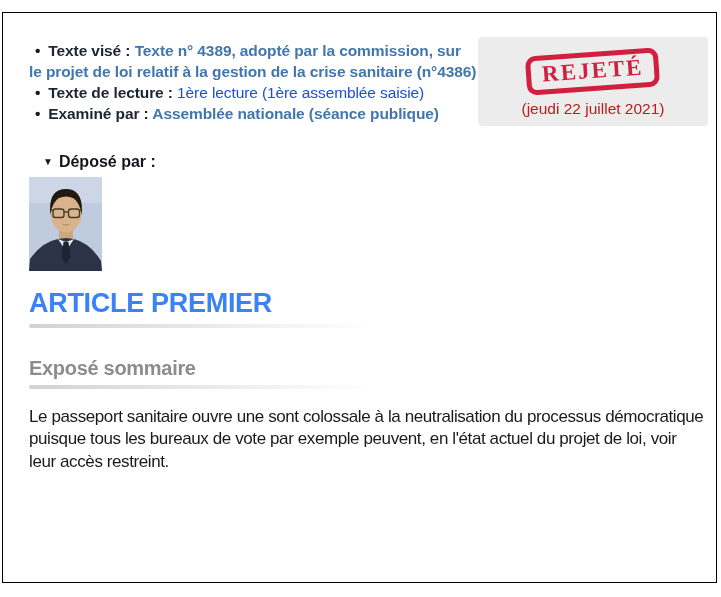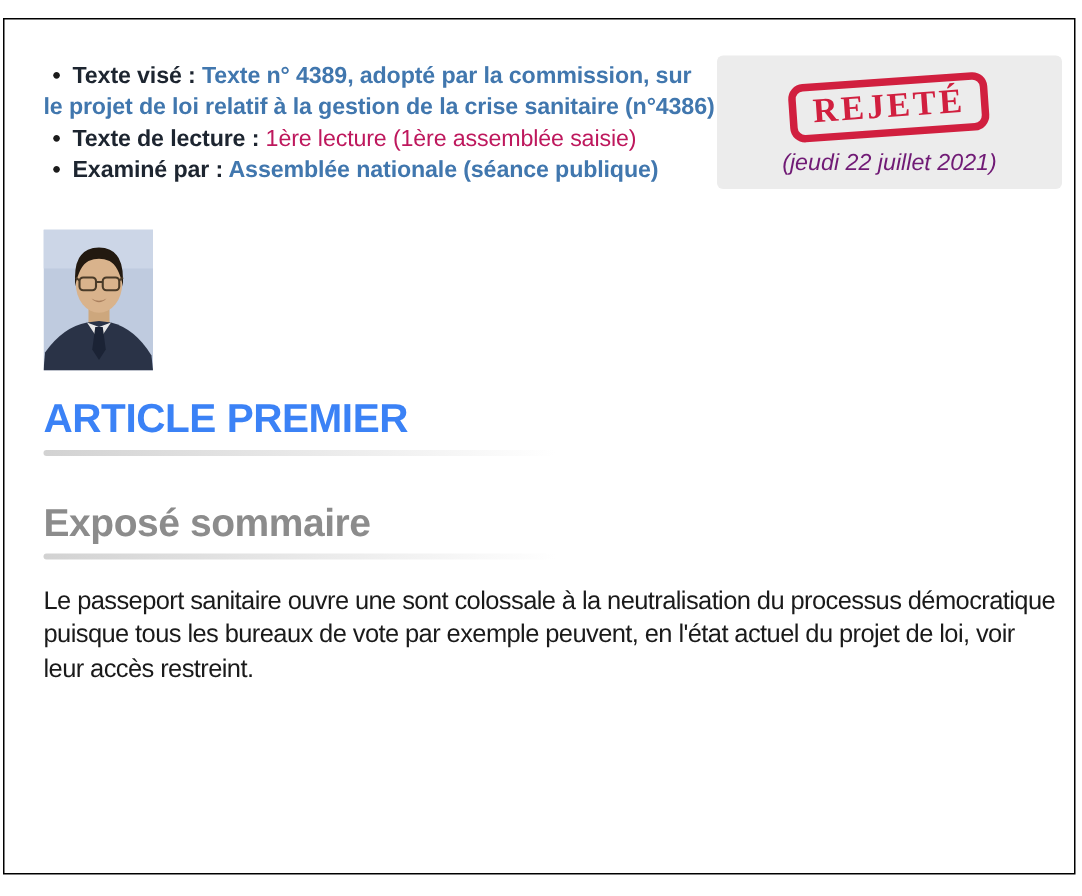--- a/index.html
+++ b/index.html
@@ -20,58 +20,58 @@
     padding:27px 8px 0 26px;
     background:#fff;
   }
   
   .top-row { display:flex; justify-content:space-between; align-items:flex-start; }
   .info-list { width:448px; font-size:15.5px; line-height:21px; letter-spacing:-0.1px; }
   .info-item { display:block; }
   .bullet { font-weight:700; margin:0 8px 0 6px; color:#1b1b1b; }
   .info-label { font-weight:700; color:#1d2530; }
   .info-link { color:#4177ae; font-weight:700; text-decoration:none; cursor:pointer; }
-  .info-plain { color:#be185d; }
+  .info-plain { color:#1d4ed8; }
   .status-box {
     width:230px; height:89px;
     margin-top:-3px;
     background:#ececec; border-radius:4px;
     text-align:center;
     flex-shrink:0;
   }
   .stamp {
     display:inline-block;
     margin-top:15px;
     transform:rotate(-4deg);
     border:5px solid #d11f3f;
     border-radius:10px;
     padding:1px 11px 2px 11px;
     color:#d11f3f;
     font-family:"Liberation Serif", serif;
     font-weight:700;
     font-size:23px;
     letter-spacing:2px;
   }
-  .status-date { margin-top:9px; font-size:15.5px; color:#701a75;font-style:italic; }
+  .status-date { margin-top:9px; font-size:15.5px; color:#b91c1c; }
   
   .depose { margin-top:27px; }
   .depose-toggle { margin-left:14px; font-size:16px; font-weight:700; color:#14181c; cursor:pointer; display:inline-block; }
   .caret { display:inline-block; font-size:10px; margin-right:6px; vertical-align:2px; color:#14181c; }
   .author-name { margin-top:6px; font-size:17px; color:#8f8f8f; cursor:pointer; }
   .photo { margin-top:6px; width:73px; height:94px; display:block; cursor:pointer; }
   
   h1.article-title {
     margin-top:17px;
     font-size:27px; font-weight:700;
     color:#3b82f6;
     letter-spacing:-0.3px;
   }
   h2.expose-title {
     margin-top:29px;
-    font-size:26px; font-weight:700;
+    font-size:20px; font-weight:700;
     color:#8c8c8c;
     letter-spacing:-0.3px;
   }
   .h-rule {
     margin-top:5px;
     height:4px; width:342px;
     background:linear-gradient(to right, #d2d2d2, rgba(255,255,255,0));
     border-radius:2px;
   }
   
@@ -91,20 +91,21 @@
         <div class="info-item"><span class="bullet">•</span><span class="info-label">Examiné par : </span><a class="info-link">Assemblée nationale (séance publique)</a></div>
       </div>
 
       <div class="status-box">
         <div class="stamp">REJETÉ</div>
         <div class="status-date">(jeudi 22 juillet 2021)</div>
       </div>
     </div>
 
     <div class="depose">
+      <div class="depose-toggle"><span class="caret">▼</span><span>Déposé par :</span></div>
       <svg class="photo" viewBox="0 0 73 94" xmlns="http://www.w3.org/2000/svg">
         <rect x="0" y="0" width="73" height="94" fill="#bfcbdf"></rect>
         <rect x="0" y="0" width="73" height="26" fill="#ccd6e7"></rect>
         <rect x="30" y="48" width="14" height="16" fill="#cda77d"></rect>
         <path d="M0 94 L1 82 Q13 65 29 62 L37 61 L45 62 Q61 66 72 84 L73 94 Z" fill="#2a3347"></path>
         <path d="M29 62 L37 74 L45 62 L37 65 Z" fill="#e9e9e9"></path>
         <path d="M34.5 65 L39.5 65 L41.5 80 L37 87 L32.5 80 Z" fill="#1b2335"></path>
         <ellipse cx="37" cy="36" rx="15.5" ry="19.5" fill="#d9b38c"></ellipse>
         <path d="M21 32 Q21 12 37 12 Q53 12 53 33 L53 38 Q50 24 44 21 Q37 18 30 21 Q24 24 21 38 Z" fill="#221910"></path>
         <g stroke="#4a3b28" stroke-width="1.4" fill="none">

